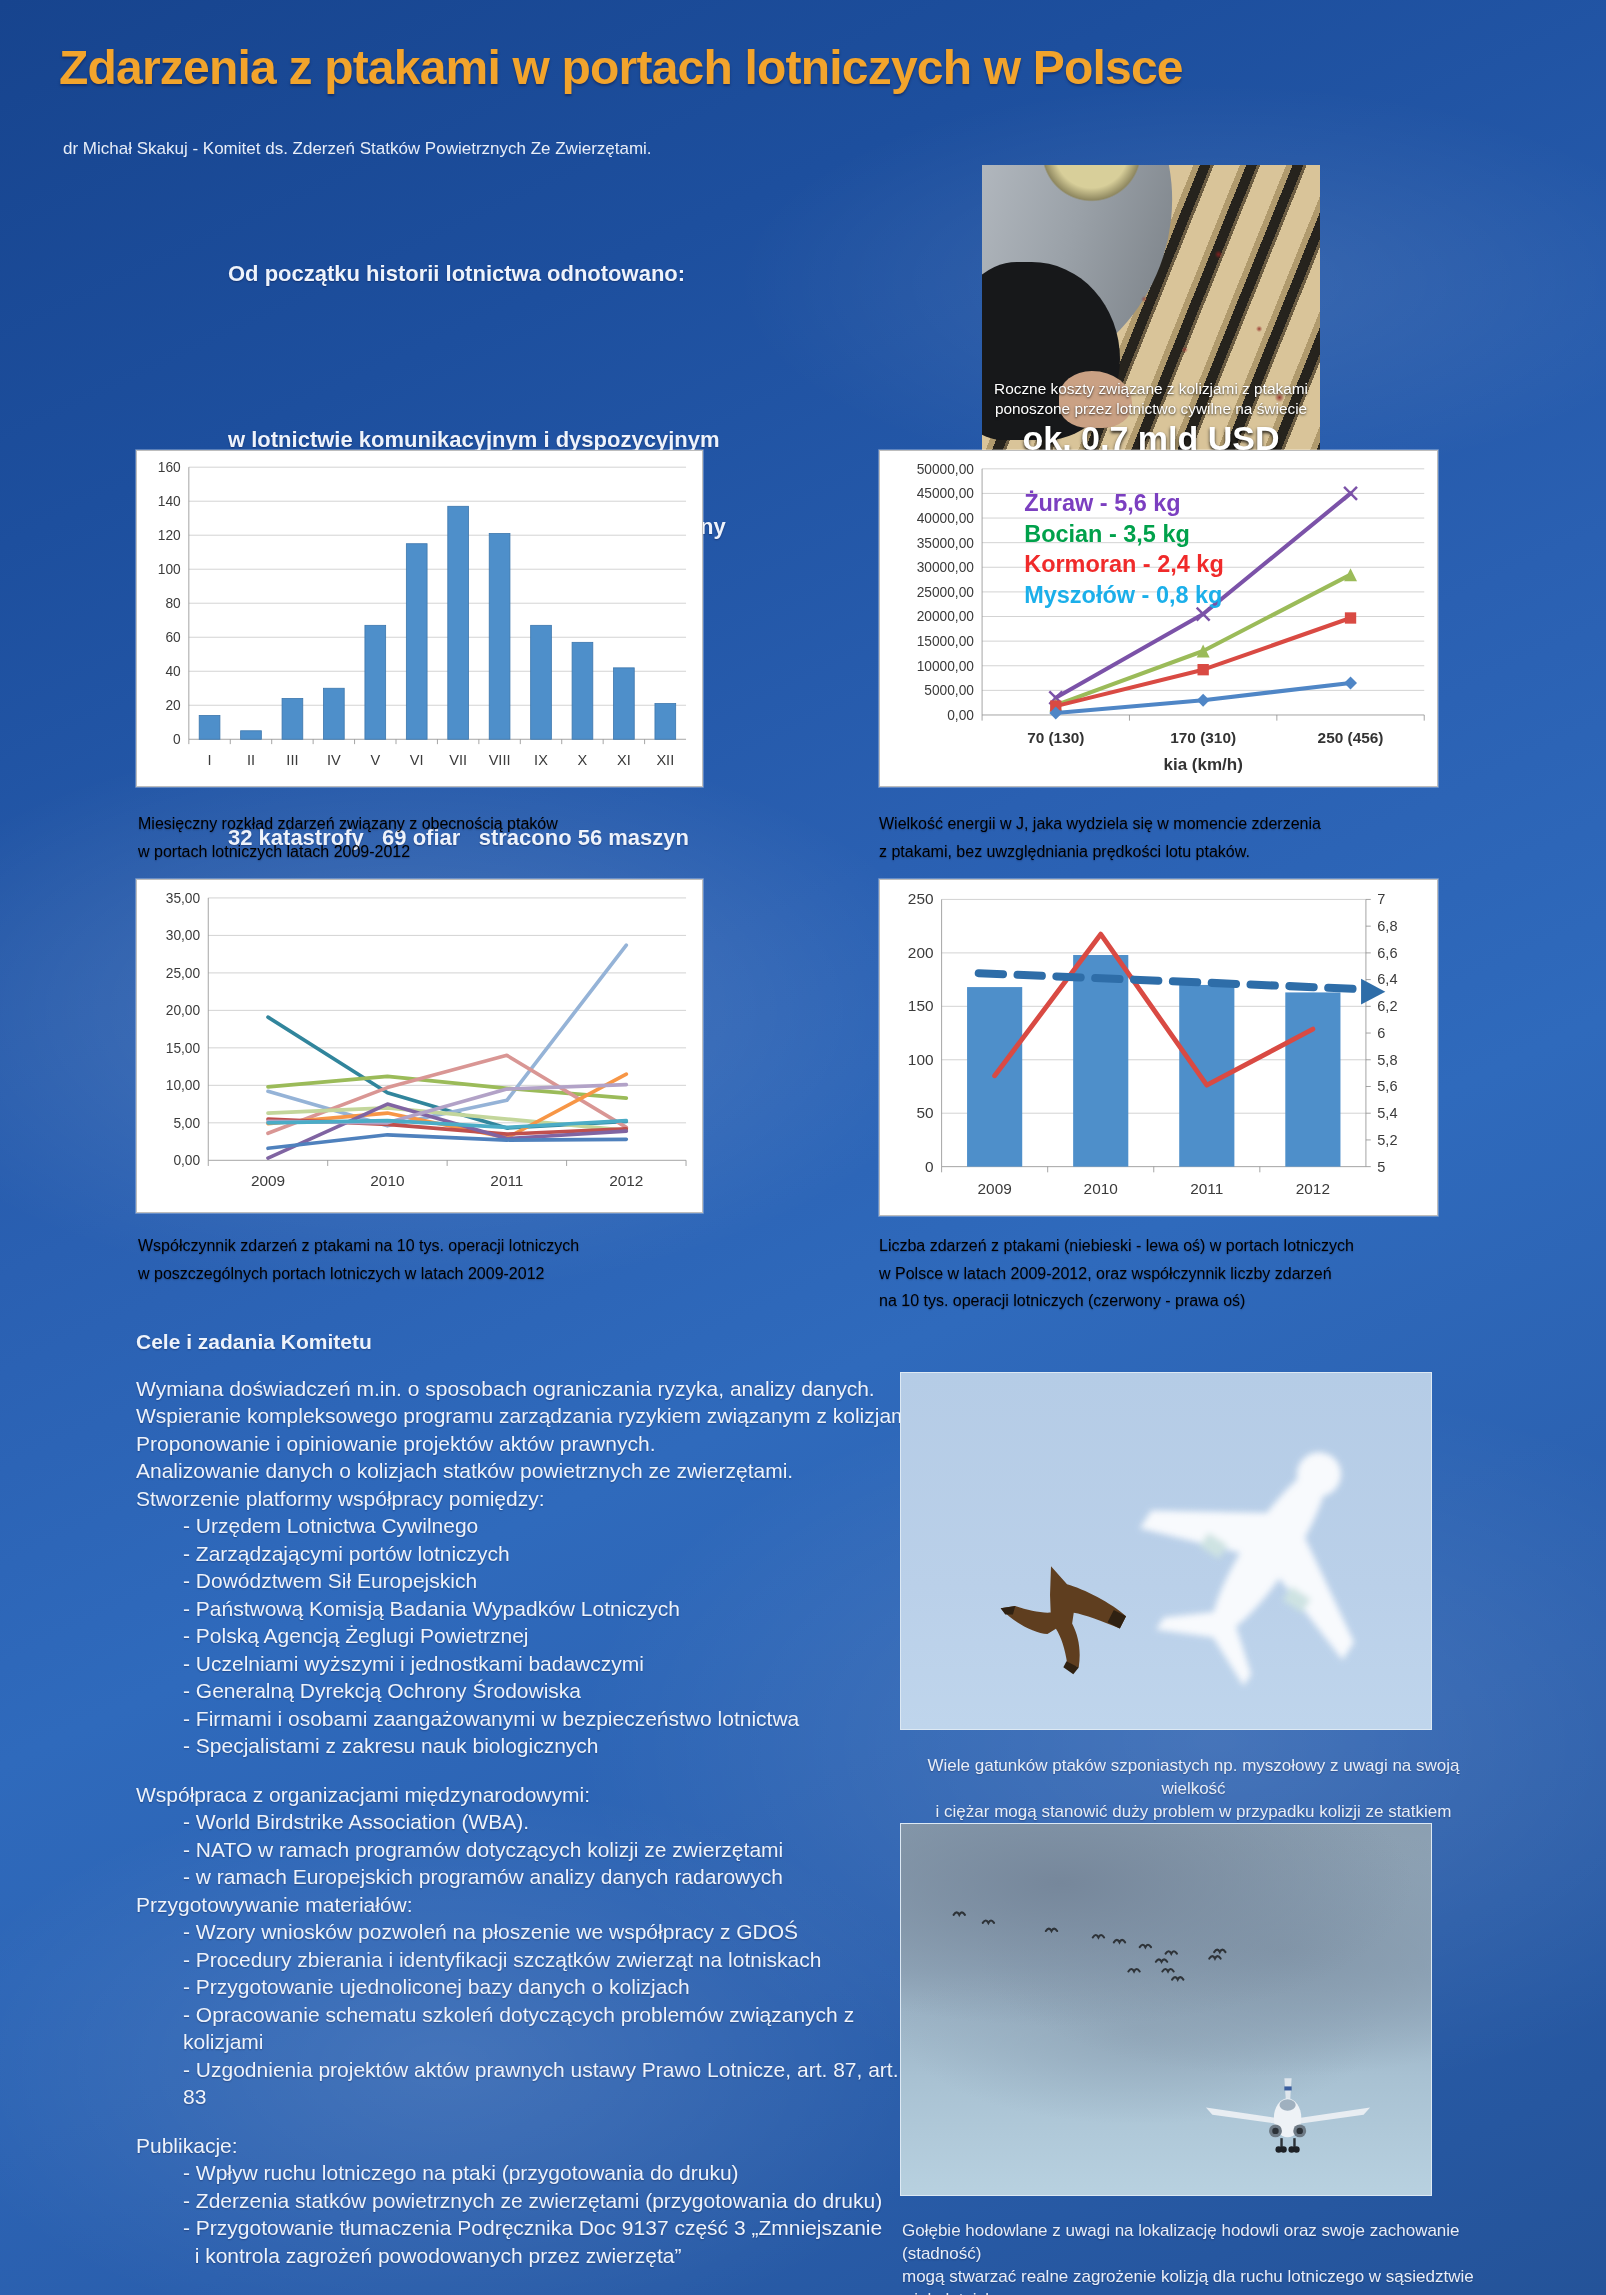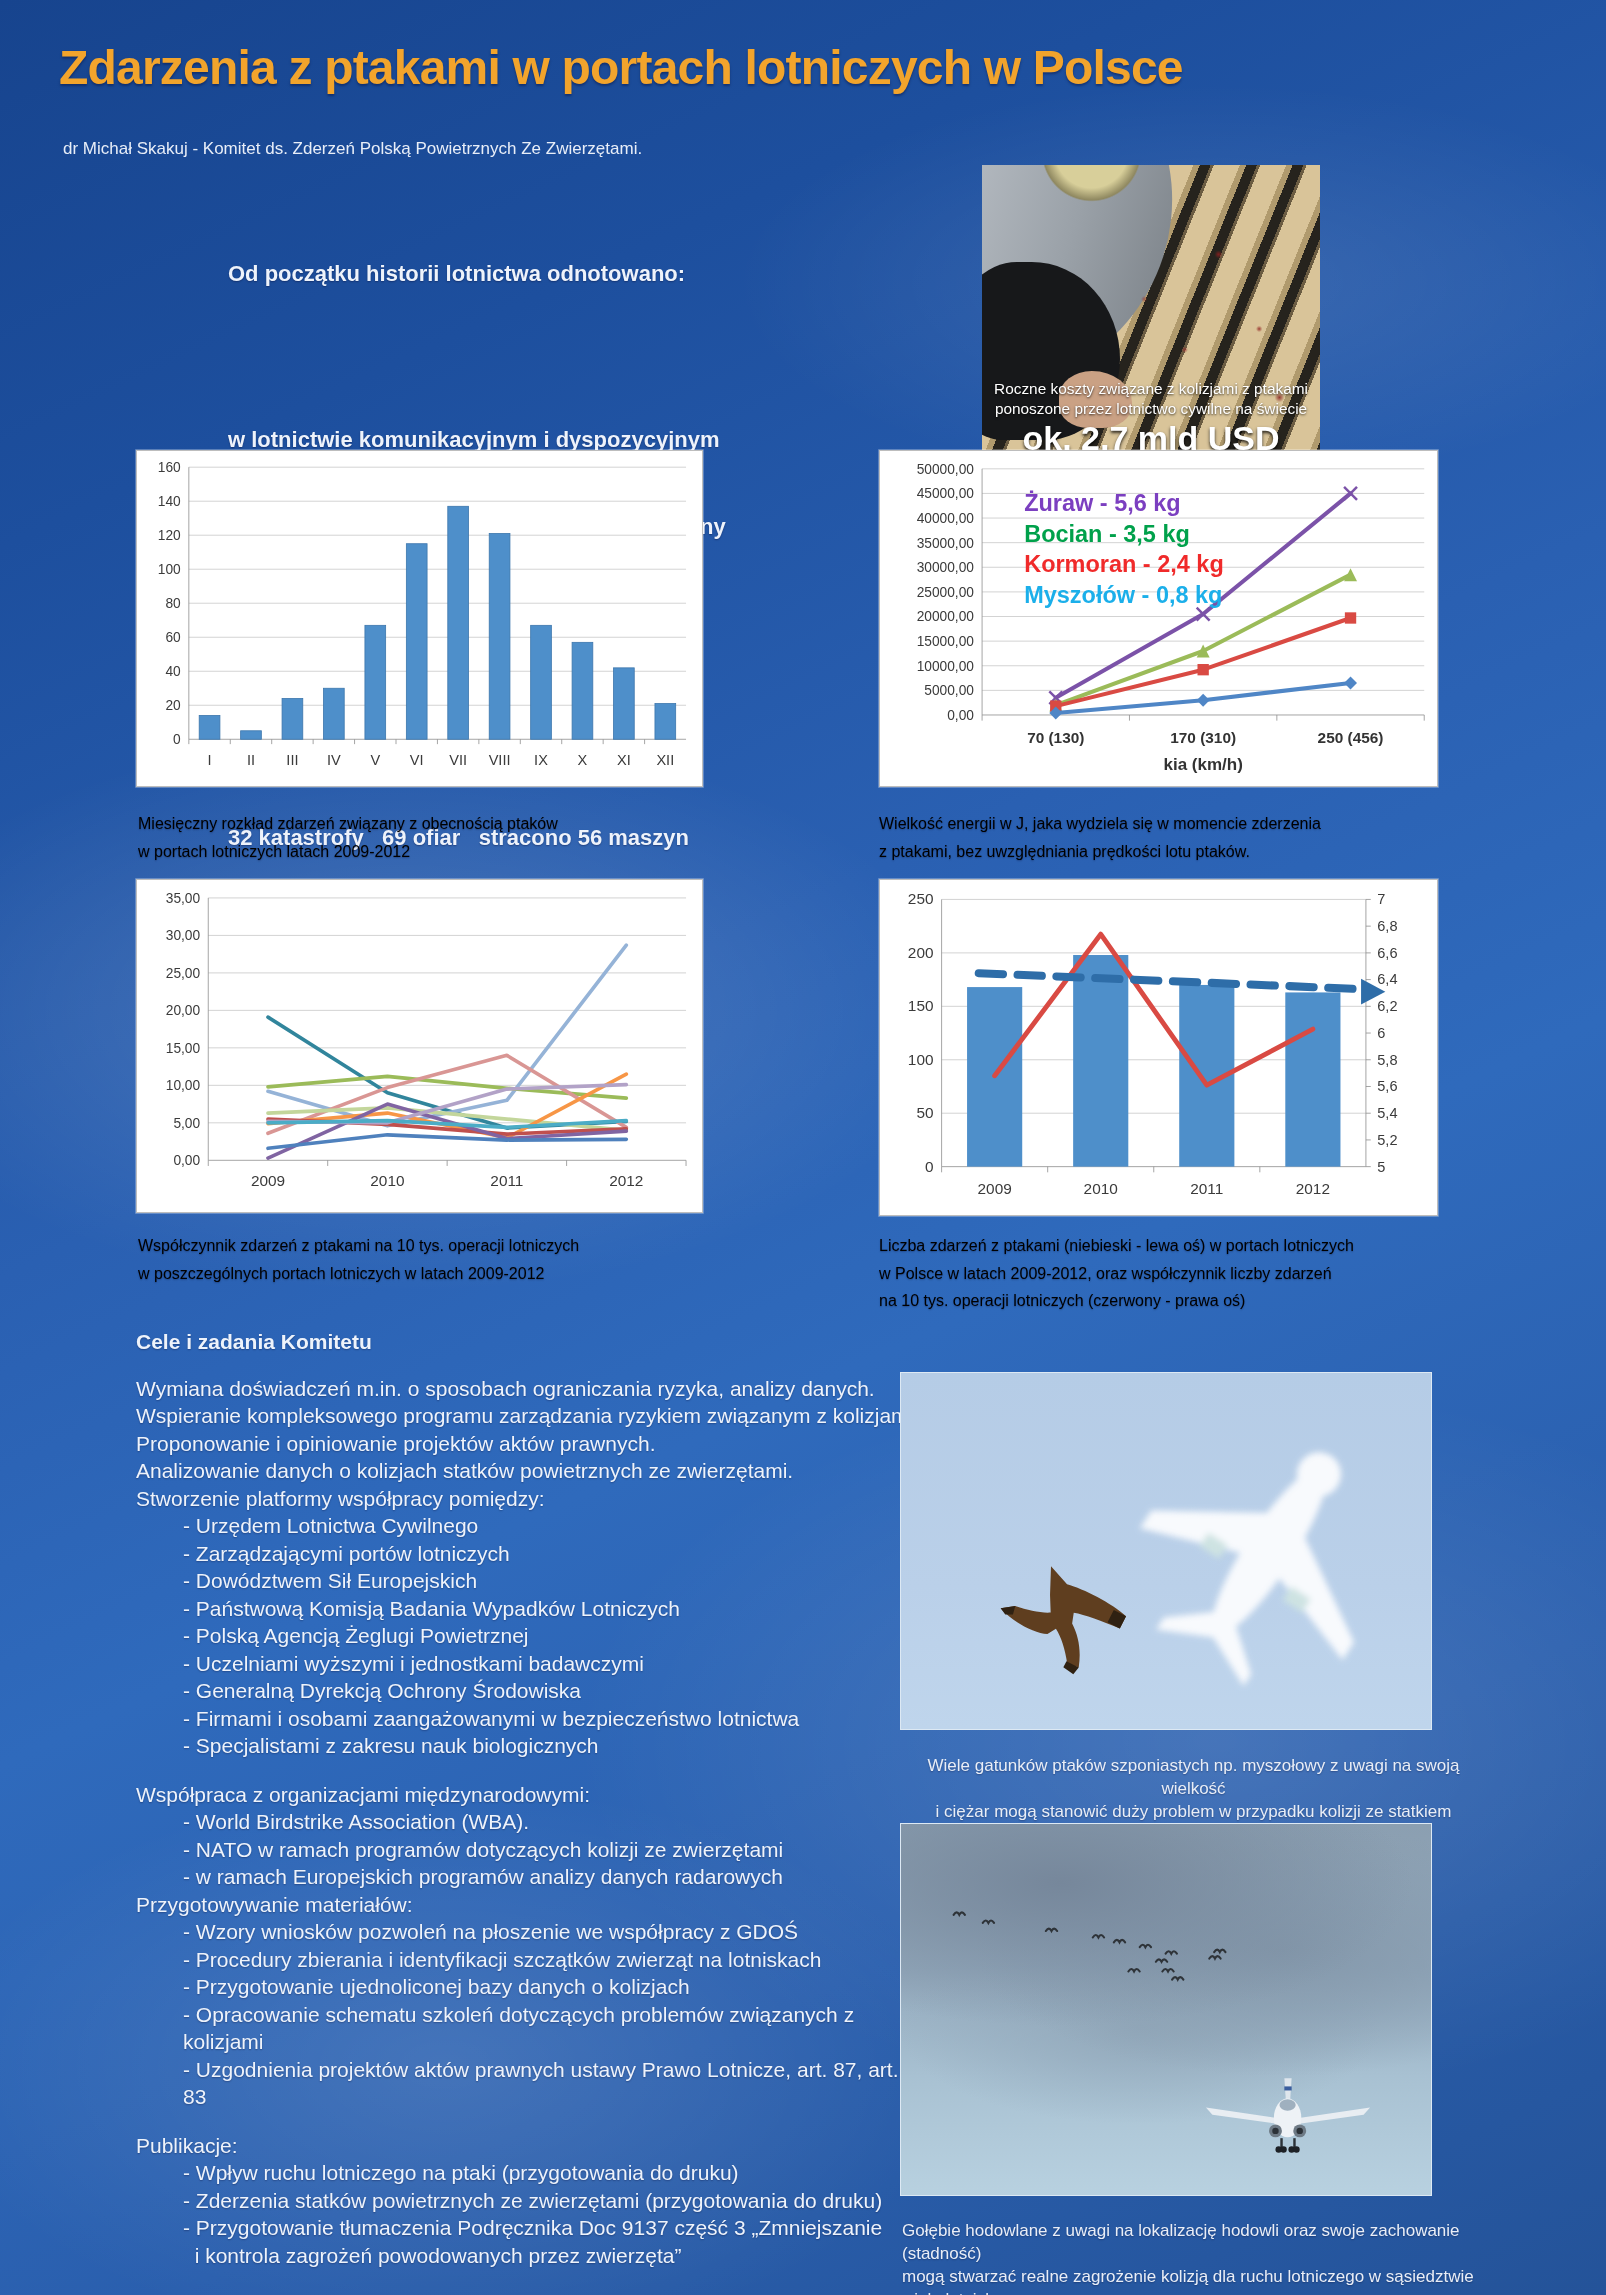--- a/index.html
+++ b/index.html
@@ -71,21 +71,21 @@
 </style>
 </head>
 <body>
 
 <div class="cloud c1"></div>
 <div class="cloud c2"></div>
 <div class="cloud c3"></div>
 <div class="cloud c4"></div>
 
 <div class="poster-title">Zdarzenia z ptakami w portach lotniczych w Polsce</div>
-<div class="poster-subtitle">dr Michał Skakuj - Komitet ds. Zderzeń Polską Powietrznych Ze Zwierzętami.</div>
+<div class="poster-subtitle">dr Michał Skakuj - Komitet ds. Zderzeń Statków Powietrznych Ze Zwierzętami.</div>
 
 <div class="stats">
   <div class="plainline">Od początku historii lotnictwa odnotowano:</div>
   <div class="grp">
     <div class="plainline">w lotnictwie komunikacyjnym i dyspozycyjnym</div>
     <div class="plainline">16 katastrof    189 ofiary    stracono 44 maszyny</div>
   </div>
   <div class="grp">
     <div class="plainline">w segmencie samolotów poniżej 5700 kg</div>
     <div class="plainline">32 katastrofy   69 ofiar   stracono 56 maszyn</div>
@@ -98,21 +98,21 @@
 
 <div class="engine">
   <div class="spinner"></div>
   <div class="hub"></div>
   <div class="arm"></div>
   <div class="hand"></div>
   <div class="speckles"></div>
   <div class="cap">
     <div class="l">Roczne koszty związane z kolizjami z ptakami</div>
     <div class="l">ponoszone przez lotnictwo cywilne na świecie</div>
-    <div class="amount">ok. 2,7 mld USD</div>
+    <div class="amount">ok. 0,7 mld USD</div>
   </div>
 </div>
 
 <div class="panel" id="panel-monthly">
   <svg id="svg-monthly" width="562" height="332" viewBox="0 0 694 410">
       <line x1="64" y1="356" x2="678" y2="356" stroke="#8f8f8f" stroke-width="1"></line>
       <text x="54" y="362" text-anchor="end" font-size="17" fill="#3b3b3b" font-family="Liberation Sans, sans-serif">0</text>
       <line x1="64" y1="314" x2="678" y2="314" stroke="#c9c9c9" stroke-width="1"></line>
       <text x="54" y="320" text-anchor="end" font-size="17" fill="#3b3b3b" font-family="Liberation Sans, sans-serif">20</text>
       <line x1="64" y1="272" x2="678" y2="272" stroke="#c9c9c9" stroke-width="1"></line>

